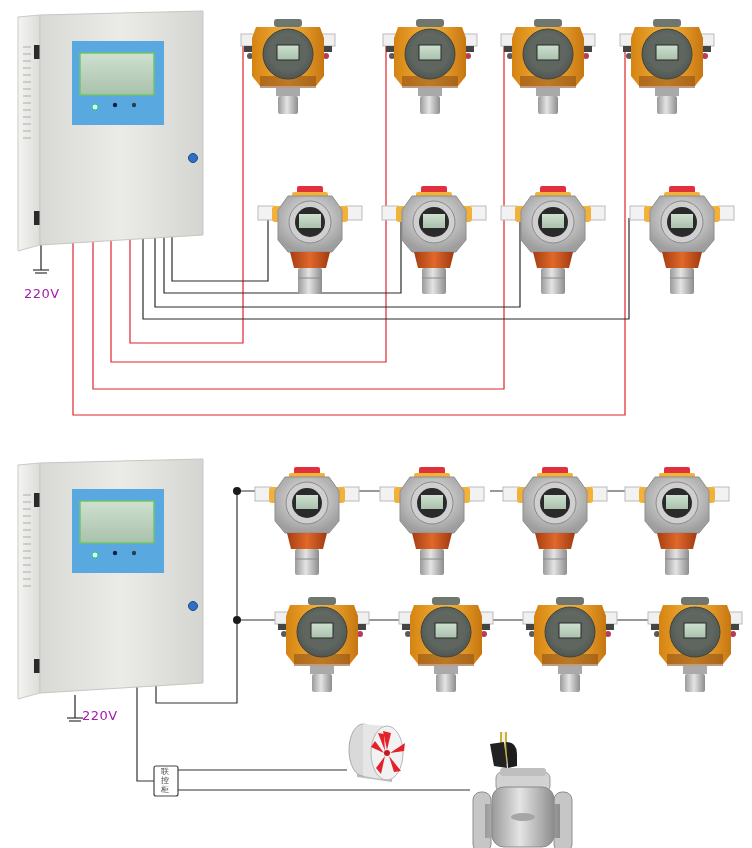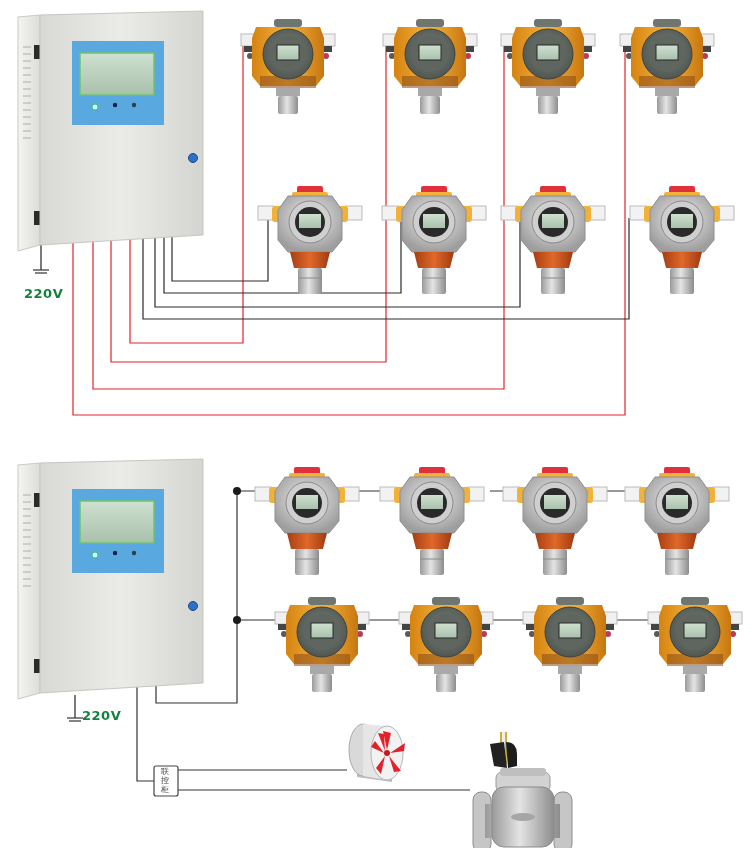--- a/index.html
+++ b/index.html
@@ -1,20 +1,20 @@
 <!DOCTYPE html>
 <html><head>
 <meta charset="utf-8">
 <style>
   html, body { margin: 0; padding: 0; background: #ffffff; }
   body { width: 752px; height: 848px; position: relative; overflow: hidden;
          font-family: "Liberation Sans", sans-serif; }
   #canvas { position: absolute; left: 0; top: 0; width: 752px; height: 848px; }
-  .volt { position: absolute; font-family: "DejaVu Sans", sans-serif; font-weight: bold;
-          font-size: 13px; color: #15803d; letter-spacing: 0.5px; }
+  .volt { position: absolute; font-family: "DejaVu Sans", sans-serif; font-weight: normal;
+          font-size: 13px; color: #a21caf; letter-spacing: 0.5px; }
   .lk-label { position: absolute; font-family: "DejaVu Serif", serif; font-size: 8px;
               color: #444; line-height: 9px; width: 10px; text-align: center; }
 </style>
 </head>
 <body>
 
 <svg id="canvas" viewBox="0 0 752 848" xmlns="http://www.w3.org/2000/svg">
   <defs>
     <linearGradient id="cabGrad" x1="0" x2="1" y1="0" y2="0">
       <stop offset="0" stop-color="#d8d8d4"></stop>

